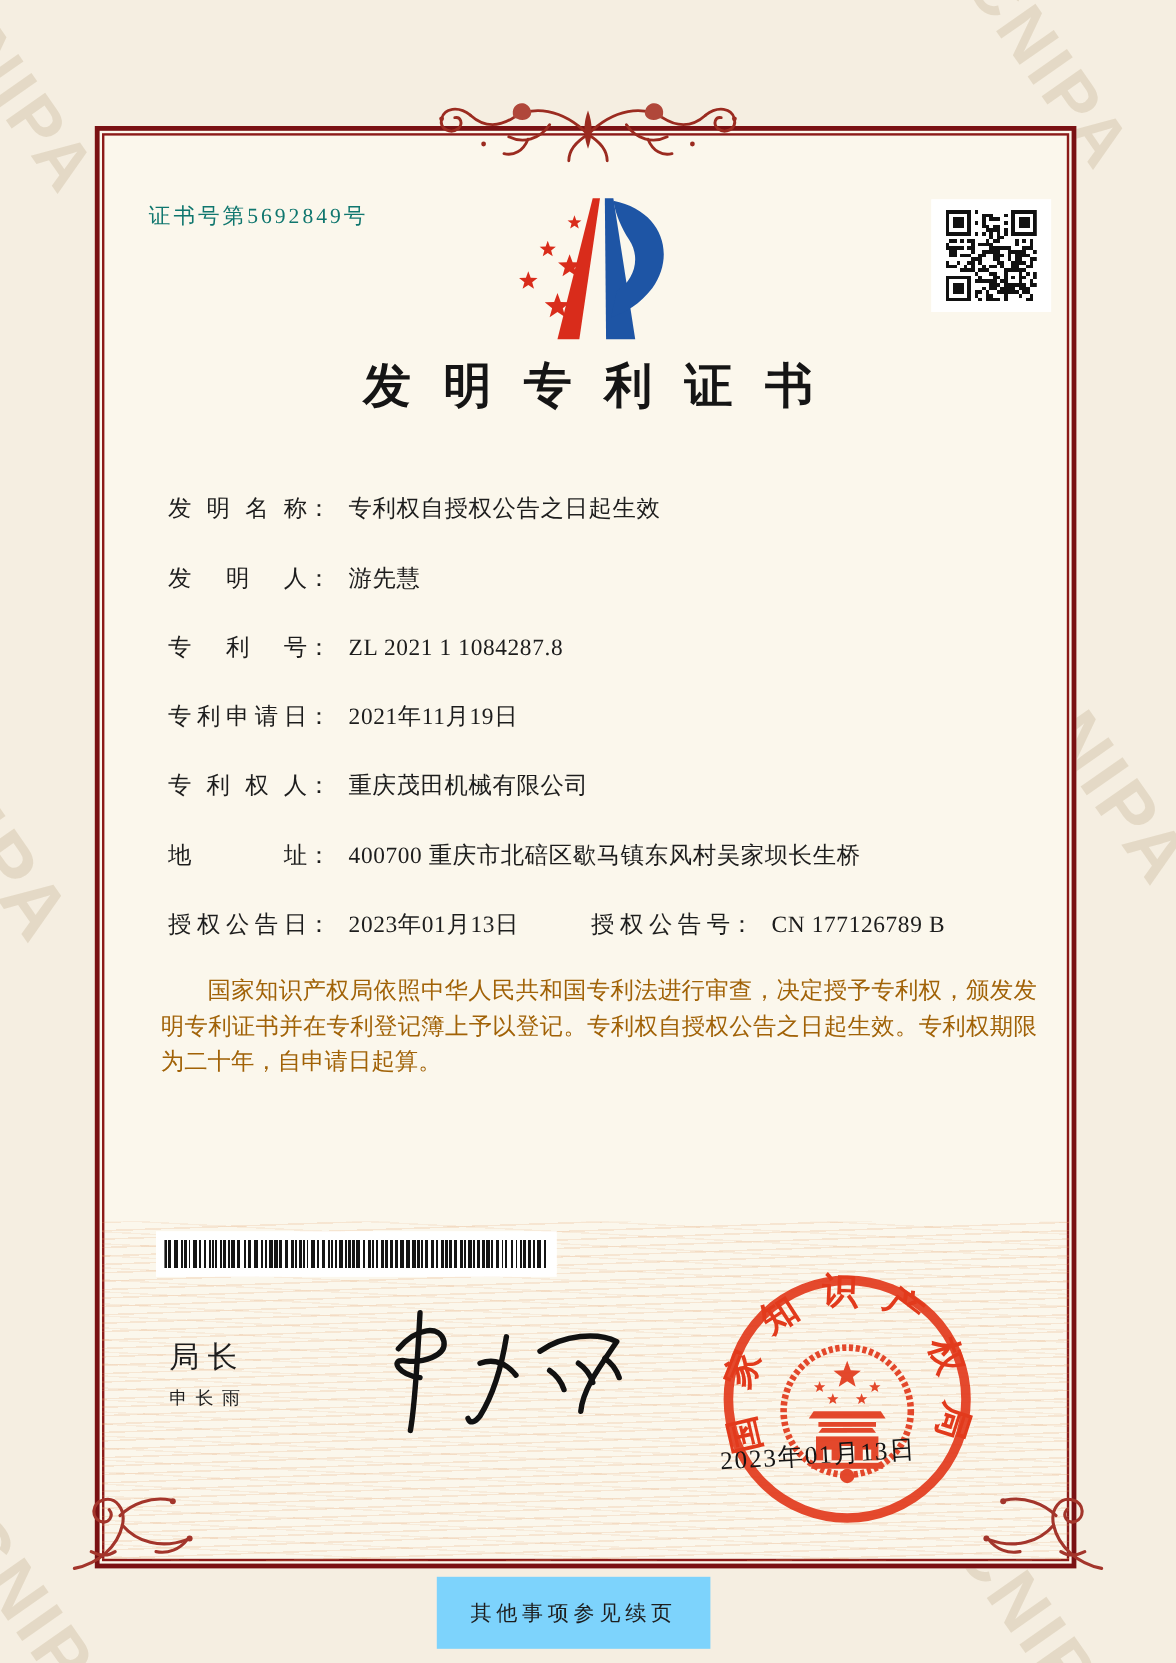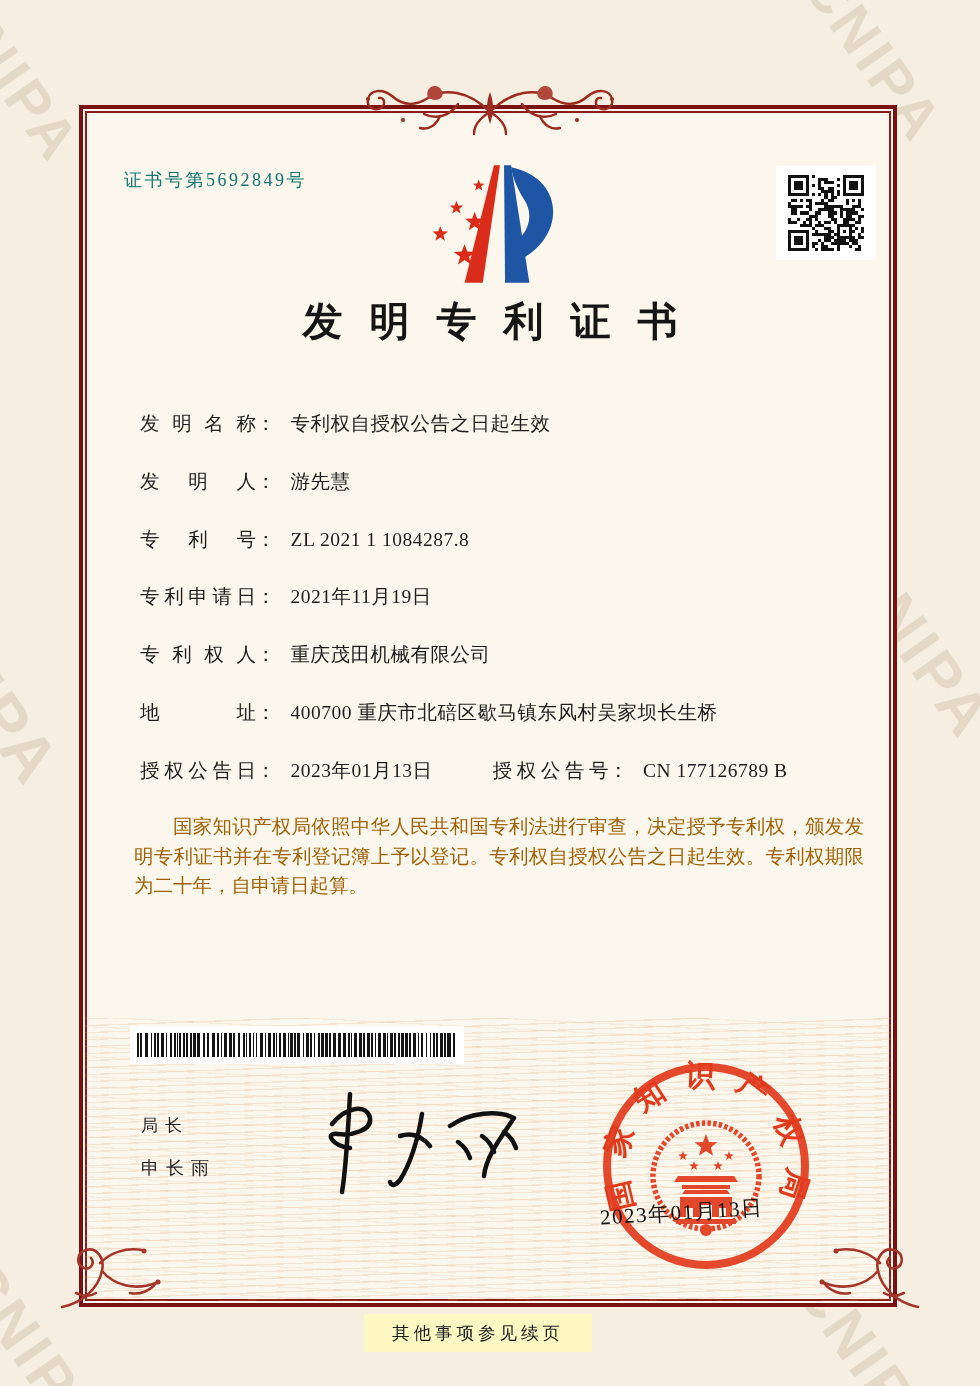--- a/index.html
+++ b/index.html
@@ -39,31 +39,31 @@
   .fcolon{display:inline-block;margin-right:15px;}
   .fvalue{letter-spacing:0.5px;}
   .group2{margin-left:60px;}
 
   .paras{position:absolute;left:134px;top:812px;width:730px;z-index:4;color:#a16207;}
   .paras p{margin:0;font-size:19.5px;line-height:29.5px;text-indent:2em;text-align:justify;}
 
   .barcode-box{position:absolute;left:130px;top:1026px;width:334px;height:38px;background:#ffffff;z-index:4;}
   .barcode-box svg{position:absolute;left:7px;top:7px;}
 
-  .officer-title{position:absolute;left:141px;top:1114px;font-size:17px;letter-spacing:7px;color:#1d1d1d;z-index:5;text-align:right;}
-  .officer-name{position:absolute;left:141px;top:1156px;font-size:18px;letter-spacing:7px;color:#1d1d1d;z-index:5;}
+  .officer-title{position:absolute;left:141px;top:1114px;font-size:25px;letter-spacing:7px;color:#1d1d1d;z-index:5;text-align:right;}
+  .officer-name{position:absolute;left:141px;top:1156px;font-size:15px;letter-spacing:7px;color:#1d1d1d;z-index:5;}
   .signature{position:absolute;left:272px;top:1082px;width:260px;height:122px;z-index:5;}
 
   .seal{position:absolute;left:598px;top:1058px;width:216px;height:216px;z-index:5;}
   .seal-date{position:absolute;left:600px;top:1197px;width:210px;font-size:21px;letter-spacing:1.5px;
              color:#141414;transform:rotate(-3.5deg);z-index:6;white-space:nowrap;}
 
   .page-num{position:absolute;left:0;top:1262px;width:960px;text-align:center;font-size:16.5px;color:#222;z-index:4;letter-spacing:2px;}
-  .note-box{position:absolute;left:478px;top:1314px;transform:translateX(-50%);background:#fef9c3;
-            padding:7px 28px;font-size:17.5px;letter-spacing:4px;color:#1d1d1d;z-index:4;white-space:nowrap;}
+  .note-box{position:absolute;left:478px;top:1314px;transform:translateX(-50%);background:#7dd3fc;
+            padding:18px 28px;font-size:17.5px;letter-spacing:4px;color:#1d1d1d;z-index:4;white-space:nowrap;}
 </style>
 </head>
 <body>
 
 <div id="page">
 
   <span class="wm" style="left:-18px;top:-25px;font-size:58px;">CNIPA</span>
   <span class="wm" style="left:845px;top:-45px;font-size:58px;">CNIPA</span>
   <span class="wm" style="left:582px;top:385px;font-size:76px;">CNIPA</span>
   <span class="wm" style="left:-50px;top:575px;font-size:66px;">CNIPA</span>

